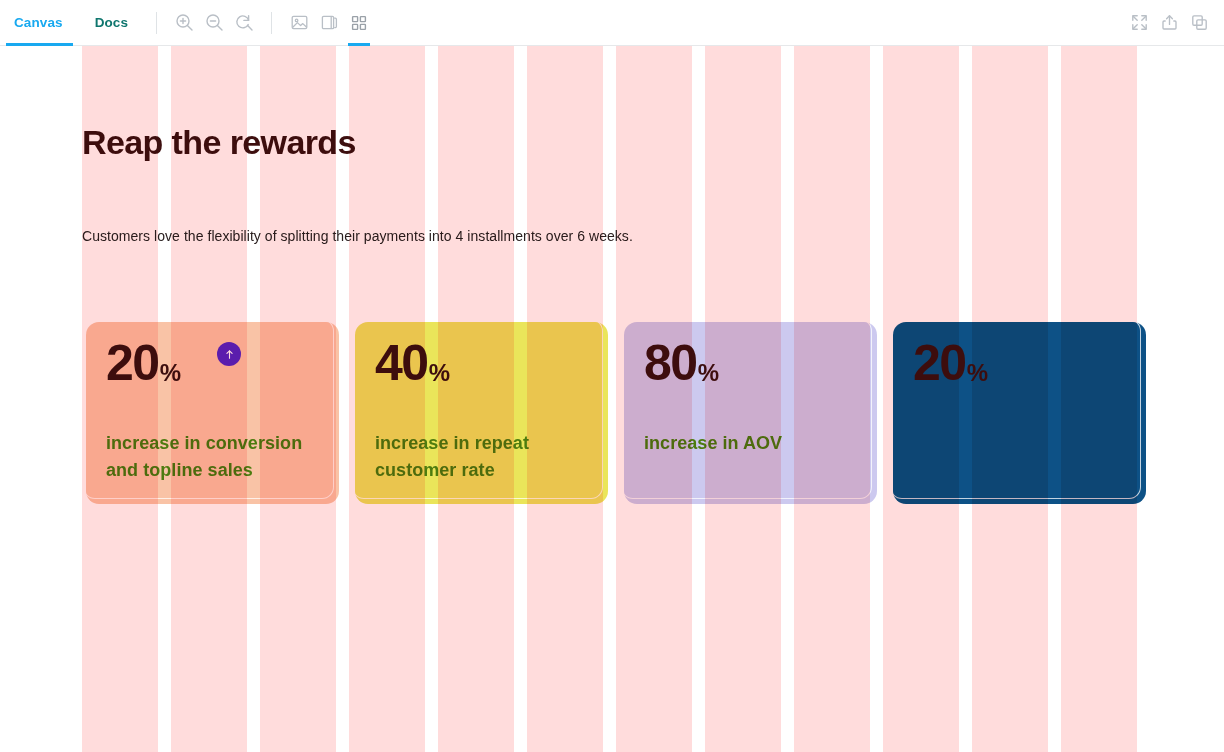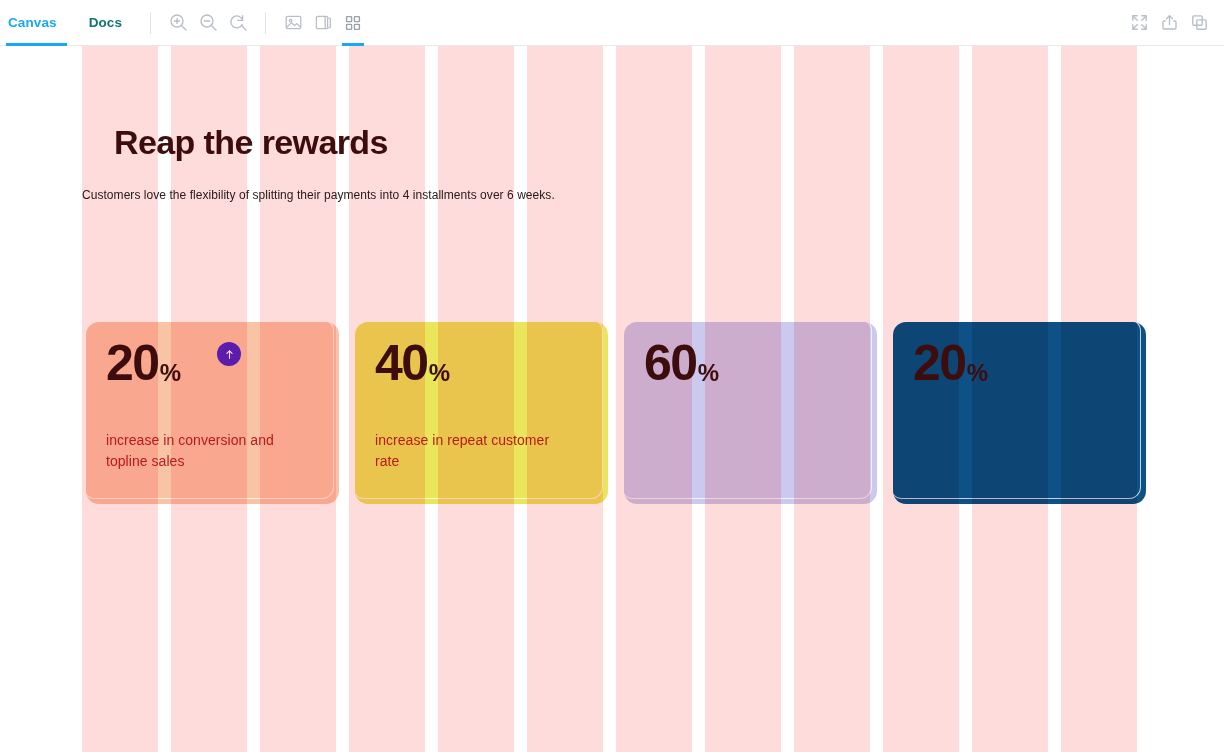--- a/index.html
+++ b/index.html
@@ -36,21 +36,21 @@
     display: flex;
     align-items: center;
     height: 46px;
     padding: 0 16px;
     font-size: 13.5px;
     font-weight: bold;
     color: #0f766e;
     cursor: pointer;
     letter-spacing: .1px;
   }
-  .tab:first-child { padding-left: 8px; }
+  .tab:first-child { padding-left: 14px; }
 
   .tab.active { color: #18a9f0; }
   .tab.active::after {
     content: "";
     position: absolute;
     left: 6px; right: 6px; bottom: 0;
     height: 3px;
     background: #18a9f0;
   }
 
@@ -133,31 +133,31 @@
 
   .page-title {
     position: absolute;
     left: 82px;
     top: 78px;
     font-size: 34px;
     font-weight: bold;
     letter-spacing: -0.6px;
     color: #3d0f0f;
     line-height: 1.1;
-    padding-left: 32px;
   }
 
   .para {
     position: absolute;
     left: 82px;
-    font-size: 12px;
+    font-size: 14px;
     color: #2a2020;
     letter-spacing: .05px;
     line-height: 1.4;
     white-space: nowrap;
+    margin-top: 40px;
   }
   .para.p1 { top: 141px; }
   .para.p2 { top: 188px; }
 
   
   .cards {
     position: absolute;
     left: 82px;
     top: 272px;
     width: 1062px;
@@ -228,24 +228,25 @@
     justify-content: center;
     top: 24px;
   }
   .card .badge svg { display: block; }
 
   .card .caption {
     position: absolute;
     left: 24px;
     top: 112px;
     width: 200px;
-    font-size: 14px;
-    color: #b91c1c;
+    font-size: 18px;
+    color: #4d7c0f;
     line-height: 1.5;
     letter-spacing: .05px;
+    font-weight: bold;
   }
 </style>
 </head>
 <body>
 
 <div class="toolbar">
 
   <div class="tabs">
     <div class="tab active">
       <span>Canvas</span>
@@ -381,24 +382,25 @@
             <polyline points="2.9,4.4 5.5,1.8 8.1,4.4"></polyline>
           </svg>
         </div>
         <div class="caption">increase in repeat customer rate</div>
       </div>
 
       <div class="card" style="left:538px; --accent:#ccc9ef;">
         <div class="frame"></div>
         <div class="face"></div>
         <div class="num-row">
-          <span class="num">60</span>
+          <span class="num">80</span>
           <span class="pct">%</span>
         </div>
 
+        <div class="caption">increase in AOV</div>
       </div>
 
       <div class="card" style="left:807px; --accent:#0d5186;">
         <div class="frame"></div>
         <div class="face"></div>
         <div class="num-row">
           <span class="num">20</span>
           <span class="pct">%</span>
         </div>
 

